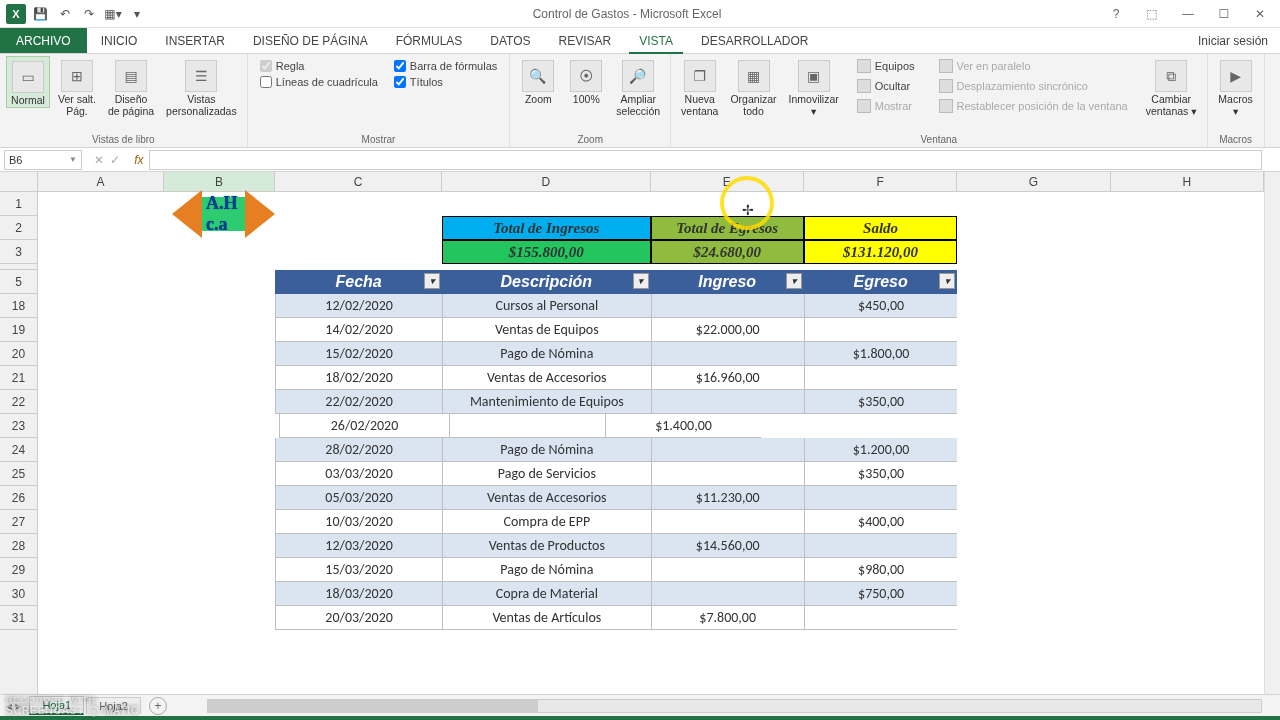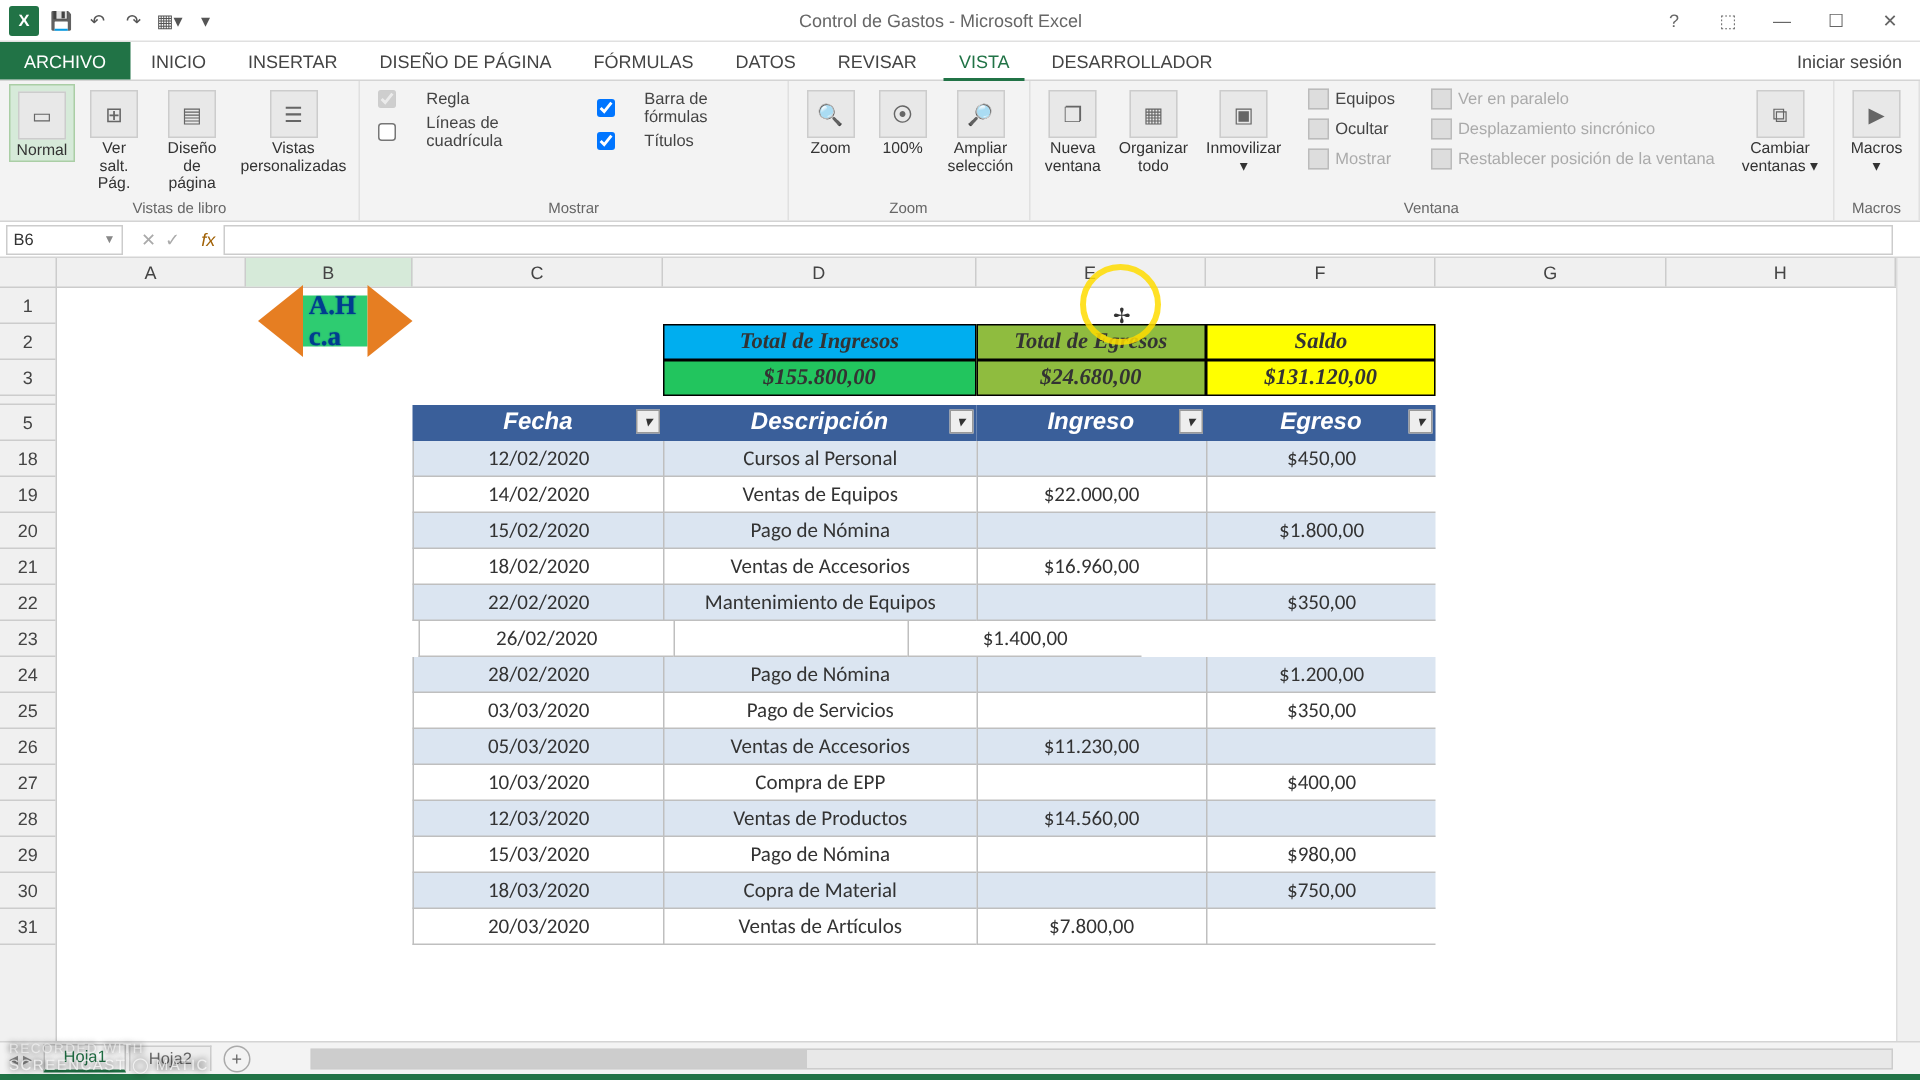--- a/index.html
+++ b/index.html
@@ -25,21 +25,21 @@
   
   .ribbon { height: 94px; background: #f3f3f3; border-bottom: 1px solid #d4d4d4; display: flex; }
   .rgroup { border-right: 1px solid #e0e0e0; display: flex; flex-direction: column; padding: 2px 6px 0 6px; }
   .rgroup-body { flex: 1; display: flex; align-items: flex-start; gap: 4px; }
   .rgroup-label { text-align: center; font-size: 10px; color: #666; padding: 2px 0; }
   .big-btn { display: flex; flex-direction: column; align-items: center; justify-content: flex-start; padding: 4px 4px 0 4px; cursor: pointer; min-width: 44px; }
   .big-btn.active { background: #d6ead9; border: 1px solid #aacea5; }
   .big-btn .ico { width: 32px; height: 32px; background: #e8e8e8; border: 1px solid #ccc; margin-bottom: 2px; display:flex; align-items:center; justify-content:center; color:#666; font-size:14px;}
   .big-btn .lbl { font-size: 10.5px; color: #333; text-align: center; line-height: 1.1; }
   .chk-col { display: flex; flex-direction: column; gap: 4px; padding: 4px 6px; }
-  .chk { display: flex; align-items: center; gap: 20px; font-size: 11px; color: #444; cursor: pointer; }
+  .chk { display: flex; align-items: center; gap: 4px; font-size: 11px; color: #444; cursor: pointer; }
   .chk input { width: 12px; height: 12px; }
   .sm-row { display:flex; align-items:center; gap:4px; font-size:11px; color:#444; padding:1px 4px; cursor:pointer;}
   .sm-ico { width:14px; height:14px; background:#ddd; border:1px solid #bbb; }
 
   
   .fx-row { height: 24px; display: flex; align-items: center; border-bottom: 1px solid #d4d4d4; }
   .name-box { width: 78px; height: 20px; margin: 0 4px; border: 1px solid #ccc; padding: 0 4px; font-size: 11px; display:flex; align-items:center; justify-content:space-between;}
   .name-box span.dd{font-size:8px;color:#888;}
   .fx-btns { display:flex; gap:6px; padding:0 8px; color:#aaa;}
   .fx-label { font-style: italic; color:#a16207; padding:0 6px;}

